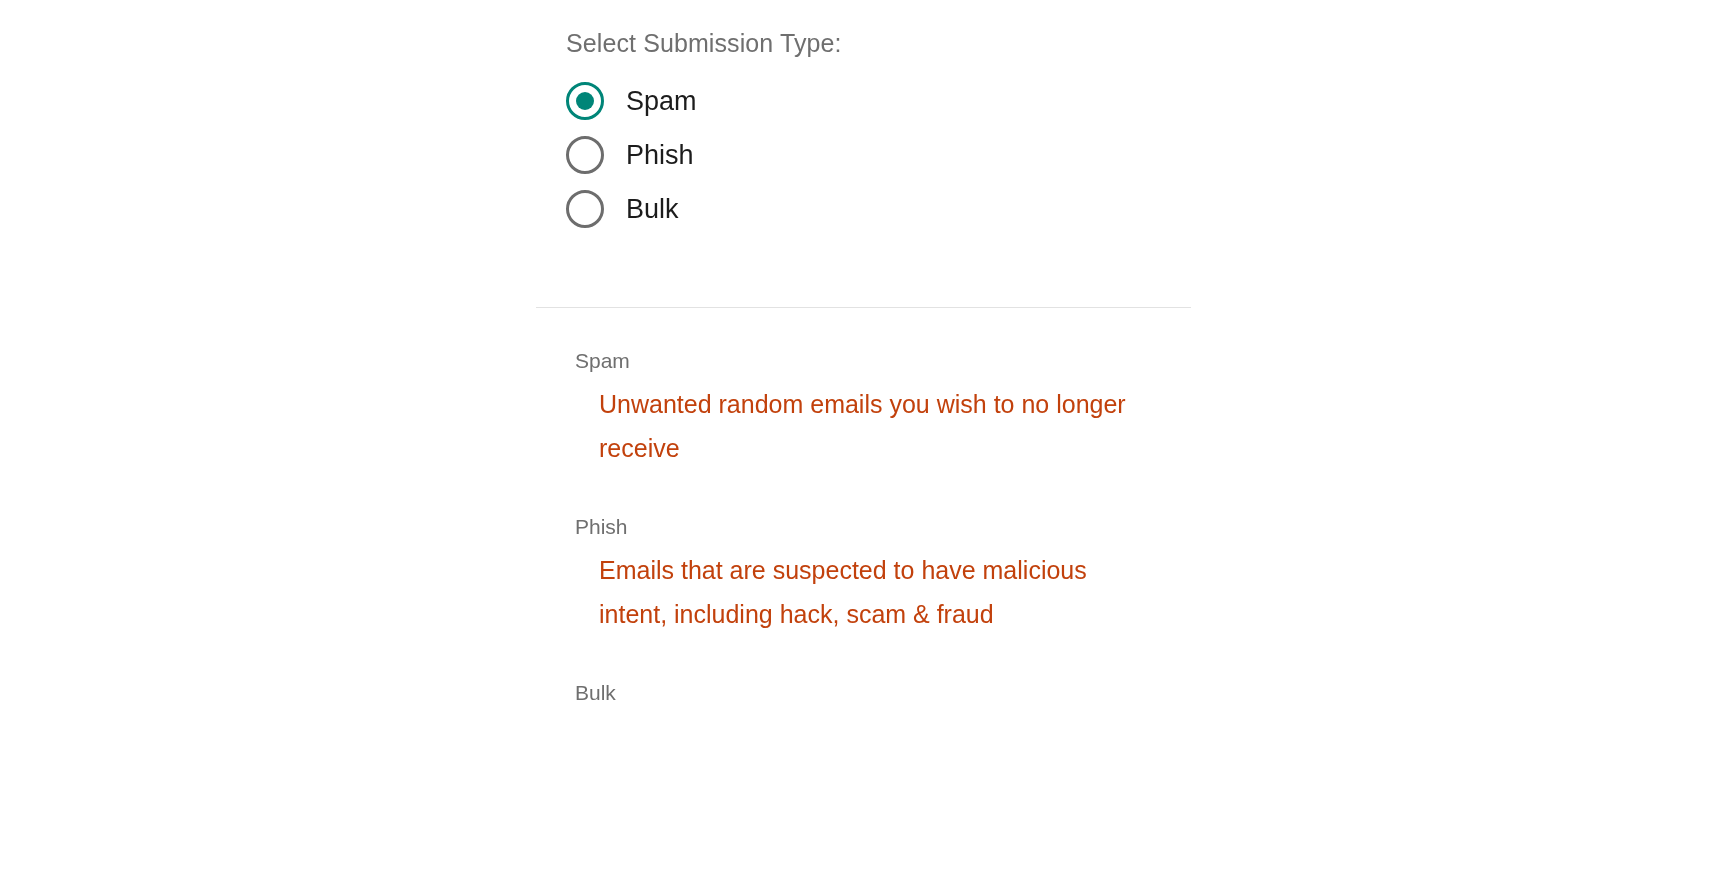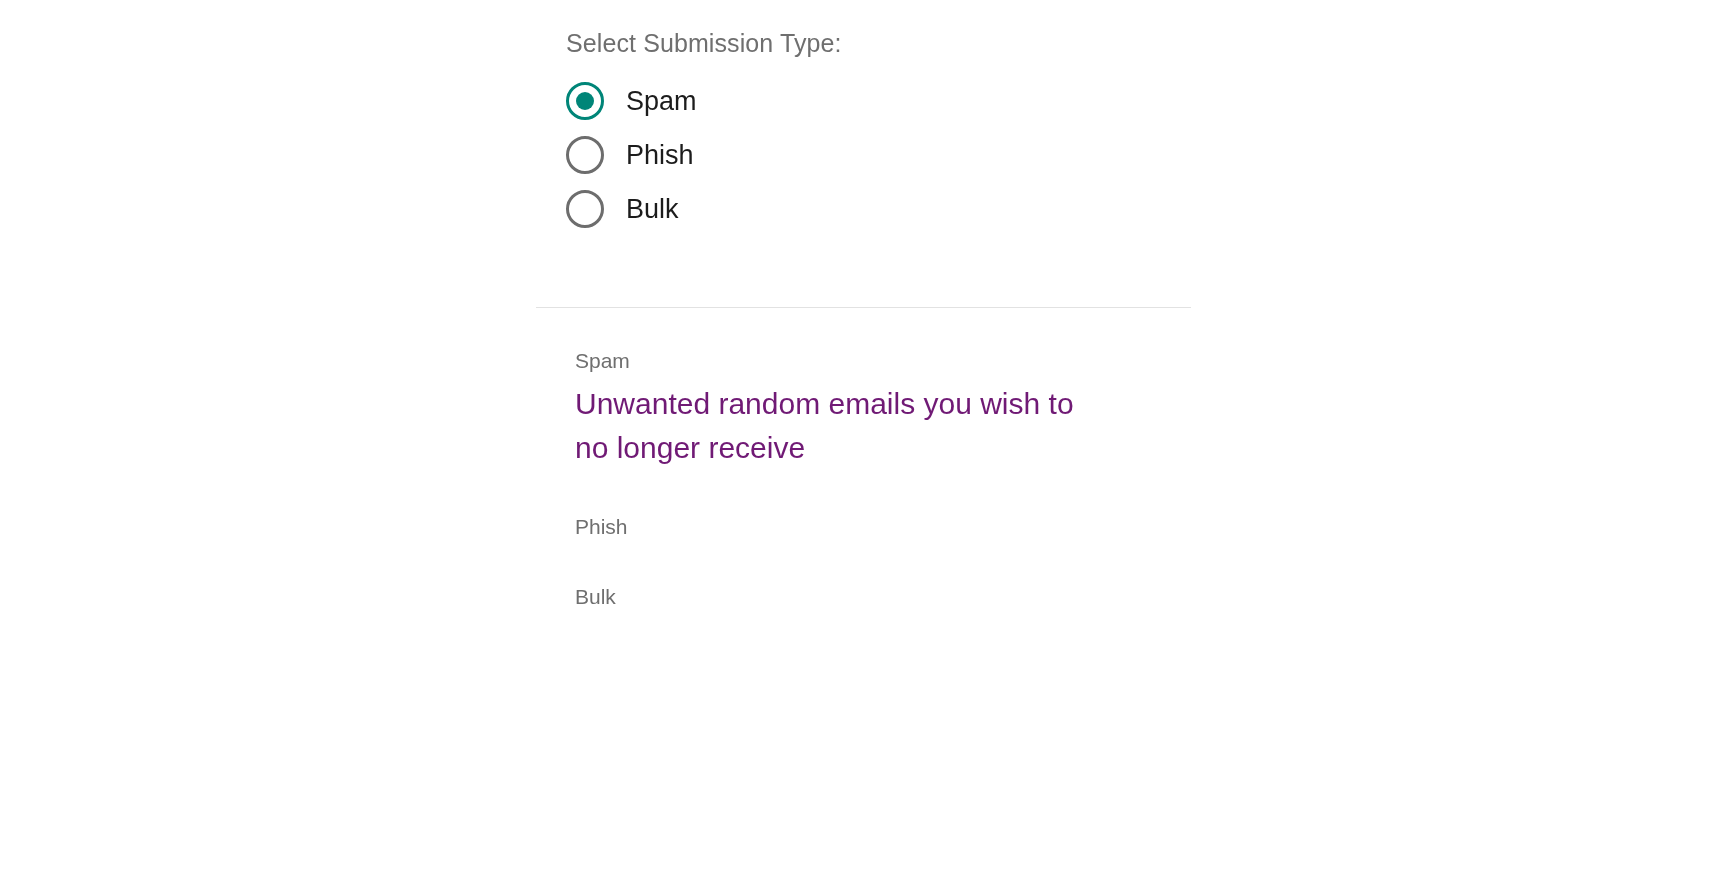--- a/index.html
+++ b/index.html
@@ -87,24 +87,25 @@
   .def-block {
     margin-bottom: 44px;
   }
   .def-term {
     color: #6f6f6f;
     font-size: 21px;
     line-height: 26px;
     margin-bottom: 8px;
   }
   .def-text {
-    color: #701a75;
-    font-size: 30px;
+    color: #c2410c;
+    font-size: 25px;
     line-height: 44px;
     max-width: 540px;
+    margin-left: 24px;
   }
 </style>
 </head>
 <body>
 
 <div class="page">
 
   <div class="form-area">
     <div class="form-legend">Select Submission Type:</div>
 
@@ -138,20 +139,21 @@
 
   <div class="definitions">
 
     <div class="def-block">
       <div class="def-term">Spam</div>
       <div class="def-text">Unwanted random emails you wish to no longer receive</div>
     </div>
 
     <div class="def-block">
       <div class="def-term">Phish</div>
+      <div class="def-text">Emails that are suspected to have malicious intent, including hack, scam &amp; fraud</div>
     </div>
 
     <div class="def-block">
       <div class="def-term">Bulk</div>
     </div>
 
   </div>
 
 </div>
 

